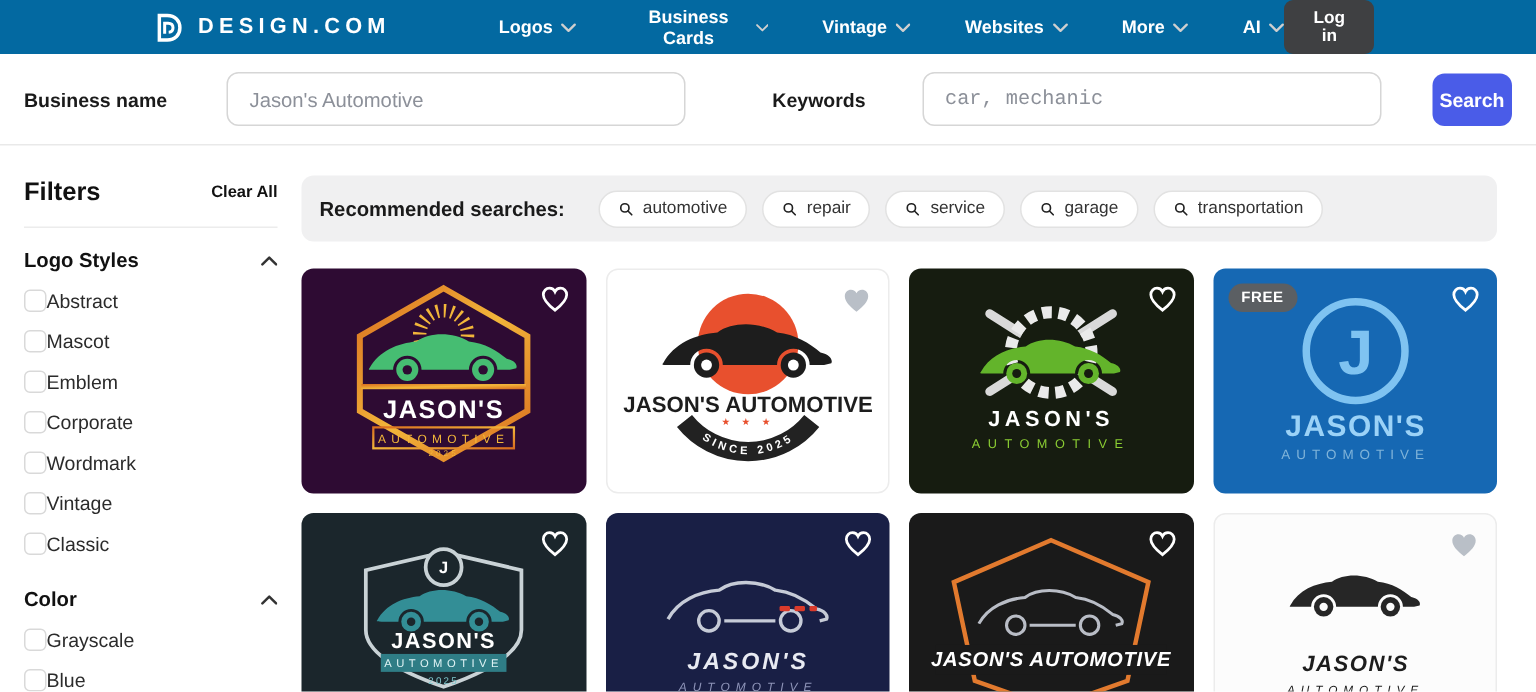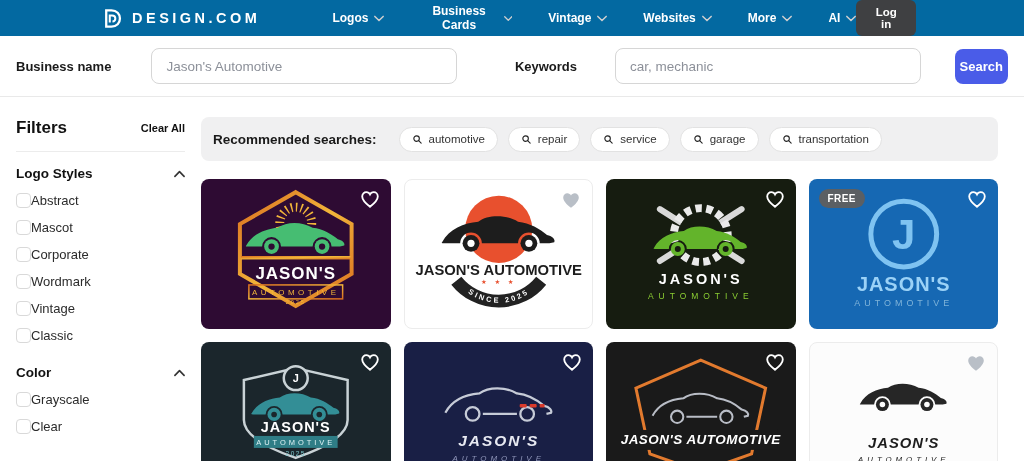--- a/index.html
+++ b/index.html
@@ -19,21 +19,21 @@
     font-family:inherit; cursor:pointer; }
 
   
   .searchbar { height:61px; display:flex; align-items:center; padding:0 16px;
     border-bottom:1px solid #e9e9e9; background:#fff;gap:22px; }
   .field-label { font-size:13px; font-weight:bold; color:#1a1a1a; white-space:nowrap; }
   .text-input { height:36px; border:1px solid #d6d6d6; border-radius:8px; padding:0 14px;
     font-size:13.5px; color:#8c9099; font-family:inherit; outline:none; background:#fff; }
   .input-business { width:360px; margin-left:18px; }
   .label-keywords { margin-left:36px; }
-  .input-keywords { width:360px; margin-left:16px; }
+  .input-keywords { width:360px; margin-left:16px;font-family:Liberation Mono, monospace; }
   .search-btn { width:64px; height:35px; margin-left:12px; background:#4a5ce8; color:#fff;
     border:none; border-radius:8px; font-size:13px; font-weight:bold; font-family:inherit; cursor:pointer; }
 
   
   .layout { display:flex; }
   .sidebar { width:201px; flex:0 0 201px; padding:21px 16px 0 16px; }
   .main { flex:1; padding-right:26px; }
 
   
   .filters-head { display:flex; align-items:center; justify-content:space-between; }
@@ -197,20 +197,24 @@
       <label class="opt">
         <span class="cb"></span>
         <span class="opt-label">Abstract</span>
       </label>
       <label class="opt">
         <span class="cb"></span>
         <span class="opt-label">Mascot</span>
       </label>
       <label class="opt">
         <span class="cb"></span>
+        <span class="opt-label">Emblem</span>
+      </label>
+      <label class="opt">
+        <span class="cb"></span>
         <span class="opt-label">Corporate</span>
       </label>
       <label class="opt">
         <span class="cb"></span>
         <span class="opt-label">Wordmark</span>
       </label>
       <label class="opt">
         <span class="cb"></span>
         <span class="opt-label">Vintage</span>
       </label>
@@ -226,21 +230,21 @@
           <use href="#chev-up"></use>
         </svg>
     </div>
     <div class="opt-list">
       <label class="opt">
         <span class="cb"></span>
         <span class="opt-label">Grayscale</span>
       </label>
       <label class="opt">
         <span class="cb"></span>
-        <span class="opt-label">Clear</span>
+        <span class="opt-label">Blue</span>
       </label>
 
     </div>
   </aside>
 
   <main class="main">
     <div class="recommended">
       <span class="rec-label">Recommended searches:</span>
       <div class="chips">
         <button class="chip">

